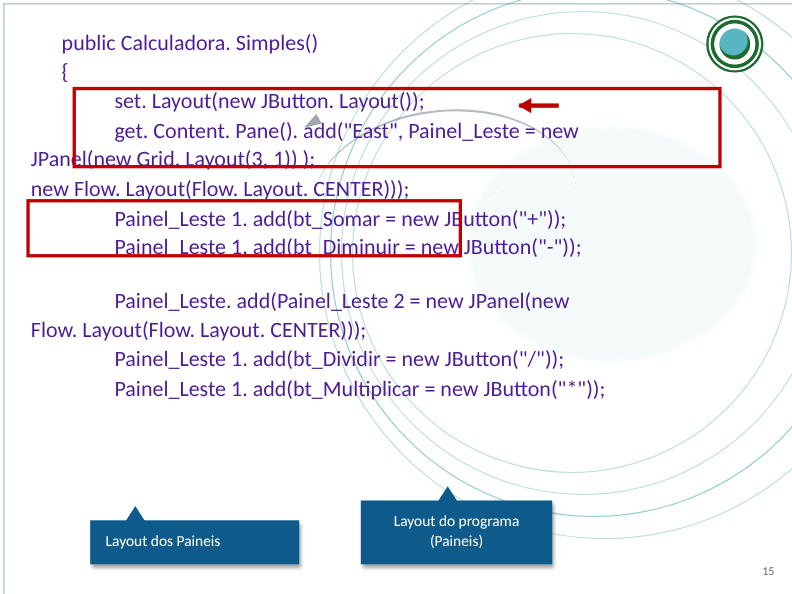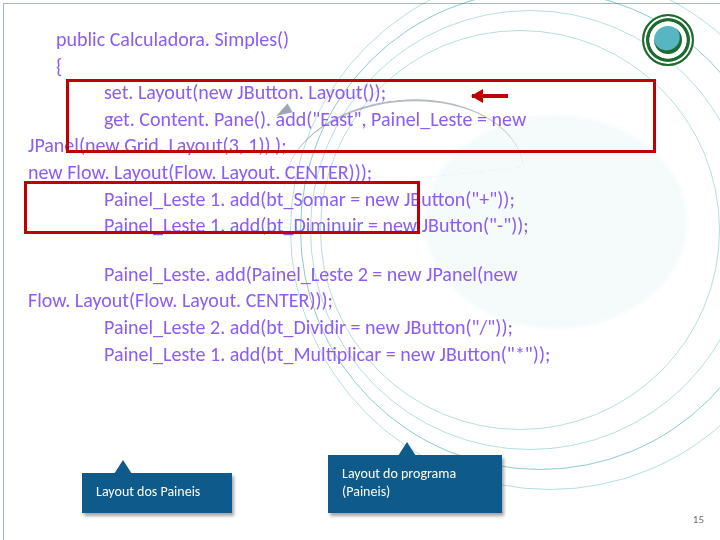--- a/index.html
+++ b/index.html
@@ -57,21 +57,21 @@
     content:""; position:absolute; inset:10px; border-radius:50%;
     background:radial-gradient(circle at 45% 40%, #57b6c2 0 55%, #1d6b2f 60% 100%);
   }
 
   .slide {
     position:absolute; inset:0; padding:26px 36px 20px 28px;
     z-index:2;
   }
 
   .code {
-    font-size:20px; line-height:1.33; color:#8b5cf6;
+    font-size:20px; line-height:1.33; color:#4c1d95;
     font-family:"Segoe UI", Calibri, Arial, sans-serif;
   }
   .code div { white-space:pre-wrap; }
   .ind1 { padding-left:28px; }
   .ind2 { padding-left:76px; }
 
   
   .red-box {
     position:absolute; border:3px solid #c00000; z-index:4; pointer-events:none;
   }
@@ -94,23 +94,23 @@
   .callout {
     position:absolute; background:#0e5a8a; color:#fcfcf2;
     font-size:14px; line-height:1.3; padding:10px 14px 12px 14px;
     box-shadow: 2px 3px 3px rgba(0,0,0,0.35);
   }
   .callout .pointer {
     position:absolute; width:0; height:0;
     border-left:9px solid transparent; border-right:9px solid transparent;
     border-bottom:14px solid #0e5a8a; top:-13px;
   }
-  .c1 { left:82px;  bottom:9px; width:150px; }
+  .c1 { left:82px;  bottom:9px; width:190px; }
   .c1 .pointer { left:32px; }
-  .c2 { left:328px; bottom:9px; width:174px; }
+  .c2 { left:328px; bottom:9px; width:174px;text-align:center; }
   .c2 .pointer { left:70px; }
 
   .pagenum {
     position:absolute; right:16px; bottom:14px; font-size:11px; color:#6a6a6a; z-index:3;
   }
 </style>
 </head>
 <body>
 
 <div class="bg-wave"></div>
@@ -129,21 +129,21 @@
     <div class="ind1">{</div>
     <div class="ind2">set. Layout(new JButton. Layout());</div>
     <div class="ind2">get. Content. Pane(). add("East", Painel_Leste = new</div>
     <div>JPanel(new Grid. Layout(3, 1)) );</div>
     <div>new Flow. Layout(Flow. Layout. CENTER)));</div>
     <div class="ind2">Painel_Leste 1. add(bt_Somar = new JButton("+"));</div>
     <div class="ind2">Painel_Leste 1. add(bt_Diminuir = new JButton("-"));</div>
     <div style="height:22px"></div>
     <div class="ind2">Painel_Leste. add(Painel_Leste 2 = new JPanel(new</div>
     <div>Flow. Layout(Flow. Layout. CENTER)));</div>
-    <div class="ind2">Painel_Leste 2. add(bt_Dividir = new JButton("/"));</div>
+    <div class="ind2">Painel_Leste 1. add(bt_Dividir = new JButton("/"));</div>
     <div class="ind2">Painel_Leste 1. add(bt_Multiplicar = new JButton("*"));</div>
   </div>
 </div>
 
 <div class="red-box rb1"></div>
 <div class="red-box rb2"></div>
 <div class="red-arrow"></div>
 
 <div class="callouts">
   <div class="callout c1">

